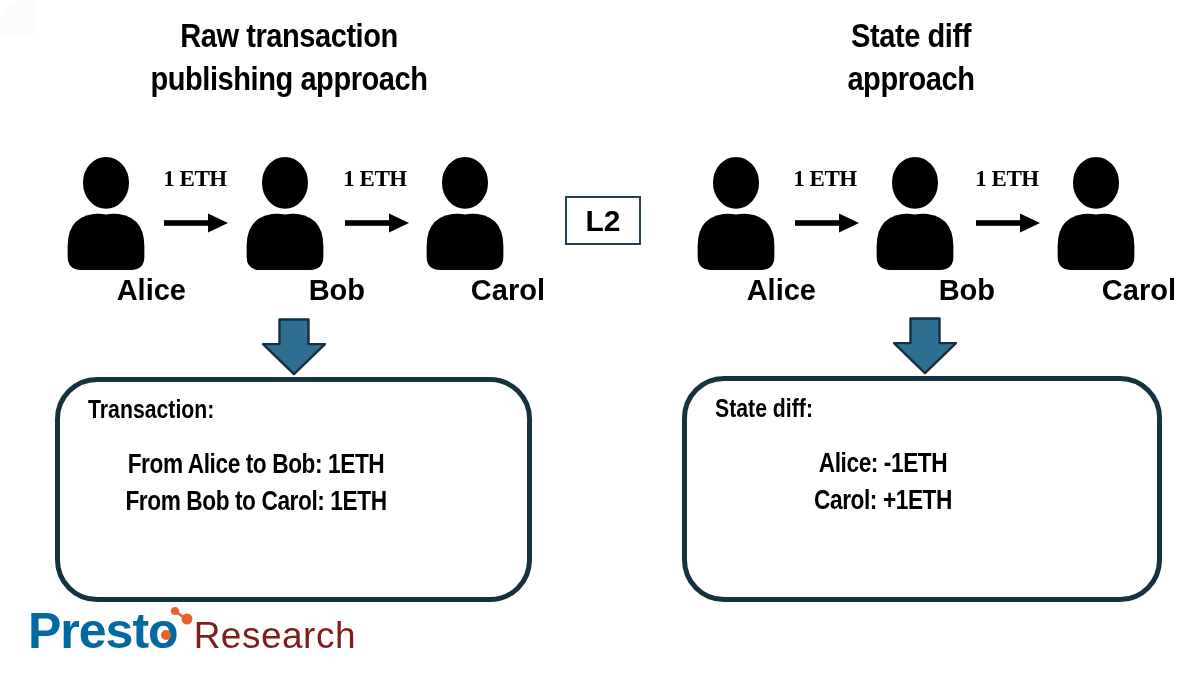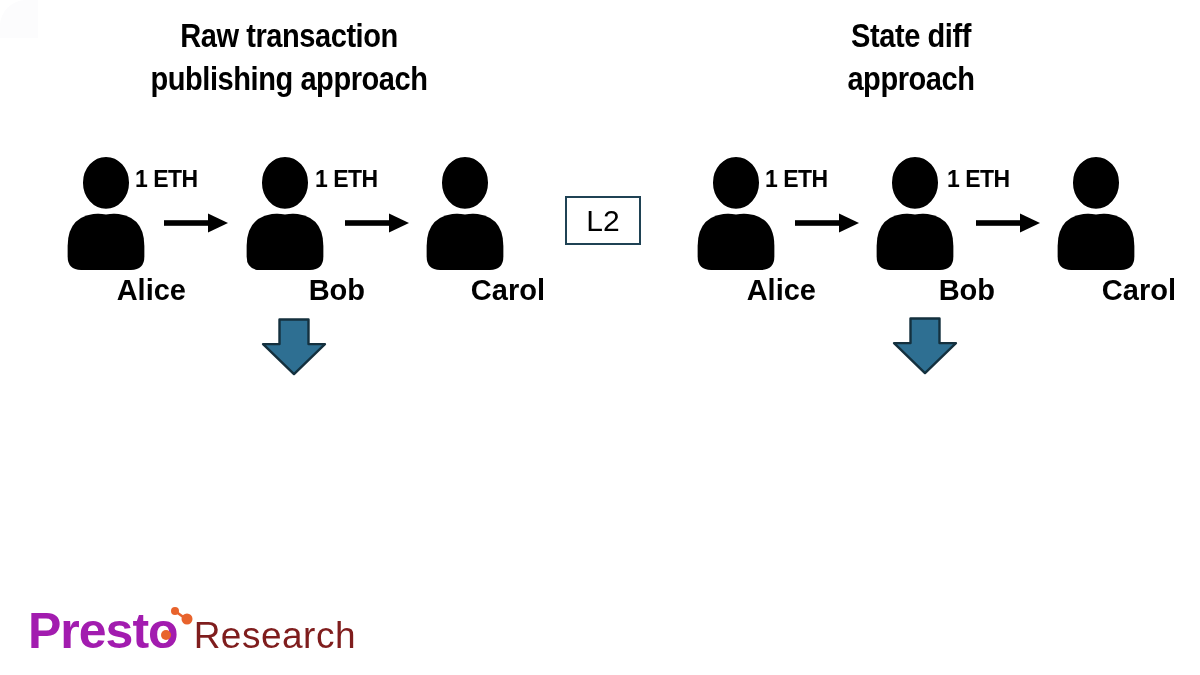--- a/index.html
+++ b/index.html
@@ -21,52 +21,52 @@
   .person svg { width:96px; height:117px; display:block; }
   .p-la { left:58px; }  .p-lb { left:237px; } .p-lc { left:417px; }
   .p-ra { left:688px; } .p-rb { left:867px; } .p-rc { left:1048px; }
 
   .actor-label { position:absolute; top:274px; width:160px; text-align:right;
     font-size:29px; font-weight:bold; }
   .al-la { left:26px; }  .al-lb { left:205px; } .al-lc { left:385px; }
   .al-ra { left:656px; } .al-rb { left:835px; } .al-rc { left:1016px; }
 
   
-  .eth-label { position:absolute; top:166px; width:120px; text-align:left;
-    font-size:23px; font-weight:bold; letter-spacing:-0.5px; }
+  .eth-label { position:absolute; top:166px; width:120px; text-align:center;
+    font-size:23px; font-weight:bold; letter-spacing:-0.5px;font-family:Liberation Serif, serif; }
   .eth-1 { left:135px; } .eth-2 { left:315px; } .eth-3 { left:765px; } .eth-4 { left:947px; }
 
   .harrow { position:absolute; top:213px; width:64px; height:20px; }
   .ha-1 { left:164px; } .ha-2 { left:345px; } .ha-3 { left:795px; } .ha-4 { left:976px; }
 
   
   .varrow { position:absolute; width:66px; height:58px; }
   .va-left  { left:261px; top:318px; }
   .va-right { left:892px; top:317px; }
 
   
   .layer-box { position:absolute; width:72px; border:2.5px solid #1f4254; background:#fff;
-    display:flex; align-items:center; justify-content:center; font-size:30px; font-weight:400; }
+    display:flex; align-items:center; justify-content:center; font-size:30px; font-weight:700; }
   .layer-l2 { left:565px; top:196px; height:45px; }
   .layer-l1 { left:564px; top:464px; height:46px; }
 
   
   .big-box { position:absolute; background:#fff; border:5px solid #16323f; border-radius:42px; }
   .box-left  { left:55px;  top:377px; width:467px; height:215px; }
   .box-right { left:682px; top:376px; width:470px; height:216px; }
 
   .box-heading { position:absolute; left:28px; top:12px; font-size:25px; font-weight:bold;
     line-height:30px; transform:scaleX(0.85); transform-origin:left top; }
   .box-content { position:absolute; left:0; top:64px; width:392px; text-align:center;
     font-size:27px; font-weight:bold; line-height:37px; letter-spacing:-0.5px;
     transform:scaleX(0.84); transform-origin:center top; }
 
   
   .logo { position:absolute; left:28px; top:604px; height:54px; white-space:nowrap; }
-  .logo-brand { font-size:50px; font-weight:bold; line-height:54px; color:#a21caf; letter-spacing:-1px; }
+  .logo-brand { font-size:50px; font-weight:bold; line-height:54px; color:#0369a1; letter-spacing:-1px; }
   .logo-suffix { font-size:37px; font-weight:400; line-height:54px; color:#7f1d1d;
     margin-left:16px; letter-spacing:0.5px; }
   .logo-dots { position:absolute; left:0; top:0; pointer-events:none; }
 </style>
 </head>
 <body>
 
 <div class="canvas">
 
   <div class="corner-artifact"></div>
@@ -151,21 +151,35 @@
     <path d="M19,1.5 L49,1.5 L49,27 L66,27 L34,58 L2,27 L19,27 Z" fill="#2E6F92" stroke="#14303E" stroke-width="2.5" stroke-linejoin="round"></path>
   </svg>
   <svg class="varrow va-right" viewBox="0 0 68 60">
     <path d="M19,1.5 L49,1.5 L49,27 L66,27 L34,58 L2,27 L19,27 Z" fill="#2E6F92" stroke="#14303E" stroke-width="2.5" stroke-linejoin="round"></path>
   </svg>
 
   <div class="layer-box layer-l2">
     <span>L2</span>
   </div>
 
+  <div class="big-box box-left">
+    <div class="box-heading">Transaction:</div>
+    <div class="box-content">
+      <div>From Alice to Bob: 1ETH</div>
+      <div>From Bob to Carol: 1ETH</div>
+    </div>
+  </div>
 
+  <div class="big-box box-right">
+    <div class="box-heading">State diff:</div>
+    <div class="box-content">
+      <div>Alice: -1ETH</div>
+      <div>Carol: +1ETH</div>
+    </div>
+  </div>
 
   <div class="logo">
     <span class="logo-brand">Presto</span><span class="logo-suffix">Research</span>
     <svg class="logo-dots" width="210" height="54">
       <line x1="147" y1="7" x2="158" y2="15" stroke="#E8632C" stroke-width="2.5"></line>
       <circle cx="138" cy="31" r="5" fill="#E8632C"></circle>
       <circle cx="147" cy="7" r="4" fill="#E8632C"></circle>
       <circle cx="159" cy="15" r="5.5" fill="#E8632C"></circle>
     </svg>
   </div>

